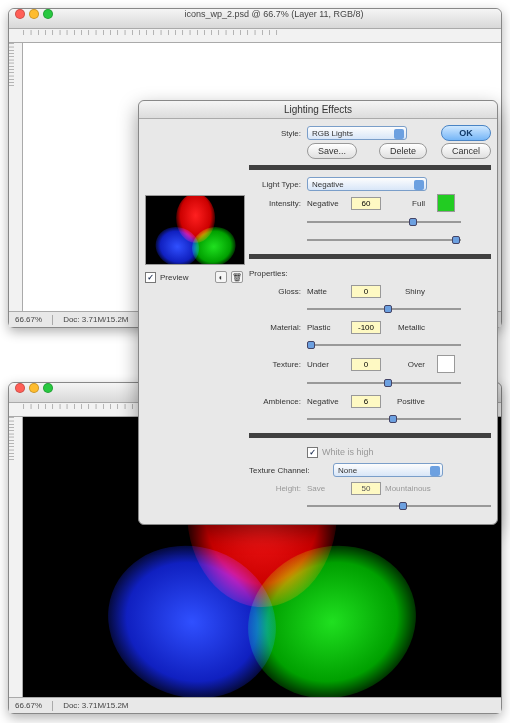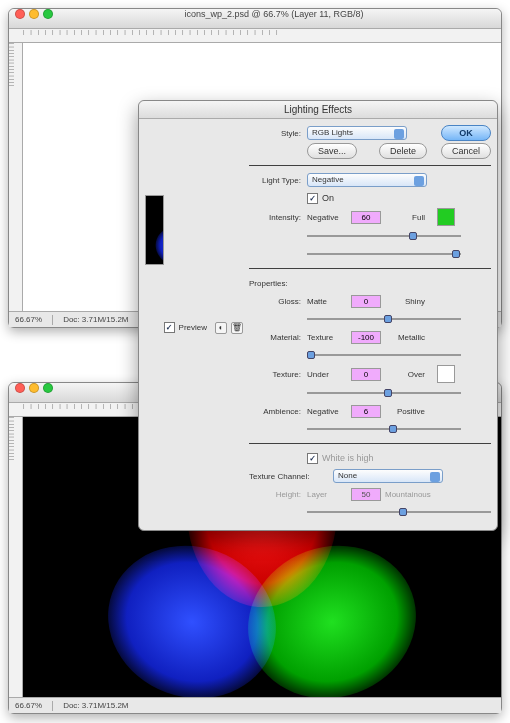--- a/index.html
+++ b/index.html
@@ -27,39 +27,39 @@
 .rgb-stage { position:relative; width:320px; height:260px; }
 .lobe { position:absolute; border-radius:50%; mix-blend-mode:screen; }
 .lobe.red { width:150px; height:190px; background: radial-gradient(ellipse at 50% 45%, #ff2020, #cc0000 55%, rgba(120,0,0,0) 78%); left:85px; top:-10px; }
 .lobe.blue { width:170px; height:150px; background: radial-gradient(ellipse at 50% 50%, #3050ff, #1020c0 55%, rgba(0,0,80,0) 78%); left:5px; top:120px; transform: rotate(20deg); }
 .lobe.green { width:170px; height:150px; background: radial-gradient(ellipse at 50% 50%, #20e020, #00a000 55%, rgba(0,60,0,0) 78%); left:145px; top:120px; transform: rotate(-20deg);}
 
 
 .dialog { position:absolute; left:138px; top:100px; width:360px; background:#e8e8e8; border:1px solid #888; border-radius:6px; box-shadow:0 8px 20px rgba(0,0,0,0.4); font-size:9px; color:#333; }
 .dialog .dlg-title { text-align:center; font-size:10px; padding:3px 0; background:linear-gradient(#f5f5f5,#dcdcdc); border-bottom:1px solid #aaa; border-radius:6px 6px 0 0; }
 .dialog .body { display:flex; }
-.dialog .left { width:110px; padding:6px; display:flex; flex-direction:row; }
+.dialog .left { width:110px; padding:6px; display:flex; flex-direction:column; }
 .dialog .right { flex:1; padding:4px 6px 8px 0; }
 
 .preview { width:100px; height:70px; background:#000; border:1px solid #999; margin-top:70px; position:relative; overflow:hidden; }
 .preview .mini { transform: scale(0.26); transform-origin: top left; position:absolute; left:8px; top:0; }
 .prev-row { display:flex; align-items:center; gap:4px; margin-top:6px; font-size:8px; }
 .prev-row .spacer { flex:1; }
 
-.section { border-top:1px solid #404040; margin-top:6px; padding-top:4px; }
+.section { border-top:5px solid #404040; margin-top:6px; padding-top:4px; }
 .row { display:flex; align-items:center; gap:4px; margin:2px 0; min-height:16px; }
 .row .lbl { width:54px; text-align:right; padding-right:2px; font-size:8px; }
 .row .lbl-wide { width:80px; text-align:left; font-size:8px; }
 .row .endlbl { font-size:8px; width:40px; }
 .row .endlbl.r { text-align:right; }
-.aqua-select { background:linear-gradient(#fdfdfd,#d8e6f8); border:1px solid #7a9ec9; border-radius:3px; font-size:8px; padding:1px 14px 1px 4px; position:relative; height:14px; display:inline-flex; }
+.aqua-select { background:linear-gradient(#fdfdfd,#d8e6f8); border:1px solid #7a9ec9; border-radius:3px; font-size:8px; padding:1px 14px 1px 4px; position:relative; height:14px; display:inline-flex; align-items:center; }
 .aqua-select::after { content:""; position:absolute; right:2px; top:2px; width:10px; height:10px; background:#6ca0e0; border-radius:2px; }
 .aqua-btn { background:linear-gradient(#fff,#e0e0e0); border:1px solid #999; border-radius:10px; font-size:9px; padding:1px 10px; height:16px; display:inline-flex; align-items:center; justify-content:center; }
 .aqua-btn.primary { background:linear-gradient(#cfe8ff,#76b6f7); border-color:#4a84c4; color:#103a6a; font-weight:bold; }
-.numbox { width:30px; height:13px; border:1px solid #999; background:#f0abfc; font-size:8px; text-align:center; }
+.numbox { width:30px; height:13px; border:1px solid #999; background:#fef9c3; font-size:8px; text-align:center; }
 .slider { flex:1; height:12px; position:relative; }
 .slider .track { position:absolute; left:0; right:0; top:5px; height:2px; background:#999; }
 .slider .thumb { position:absolute; top:2px; width:8px; height:8px; background:#6ca0e0; border:1px solid #446; border-radius:2px; }
 .chk { width:11px; height:11px; border:1px solid #777; background:#fff; display:inline-flex; align-items:center; justify-content:center; font-size:8px; }
 .chk.on::after { content:"✓"; color:#235; font-weight:bold; }
 .swatch { width:18px; height:18px; border:1px solid #999; }
 .disabled { color:#999; }
 .tiny-icon { width:12px; height:12px; border:1px solid #999; background:#f5f5f5; border-radius:2px; display:inline-flex; align-items:center; justify-content:center; font-size:8px; }
 </style>
 </head>
@@ -151,25 +151,20 @@
       </div>
 
       <div class="section">
         <div class="row">
           <span class="lbl">Light Type:</span>
           <span class="aqua-select" style="width:120px">
               <span>Negative</span>
             </span>
         </div>
         <div class="row">
-          <span class="lbl"></span>
-          <span class="chk on"></span>
-          <span>On</span>
-        </div>
-        <div class="row">
           <span class="lbl">Intensity:</span>
           <span class="endlbl">Negative</span>
           <input class="numbox" value="60" style="">
           <span class="endlbl r">Full</span>
           <span style="width:4px"></span>
           <span class="swatch" style="background:#22cc22"></span>
         </div>
         <div class="row">
           <span class="lbl"></span>
           <div class="slider">
@@ -202,21 +197,21 @@
         <div class="row">
             <span class="lbl"></span>
             <div class="slider">
               <div class="track"></div>
               <div class="thumb" style="left:50%"></div>
             </div>
             <span style="width:26px"></span>
           </div>
         <div class="row">
           <span class="lbl">Material:</span>
-          <span class="endlbl">Texture</span>
+          <span class="endlbl">Plastic</span>
           <input class="numbox" value="-100" style="">
           <span class="endlbl r">Metallic</span>
           <span style="width:26px"></span>
         </div>
         <div class="row">
             <span class="lbl"></span>
             <div class="slider">
               <div class="track"></div>
               <div class="thumb" style="left:0%"></div>
             </div>
@@ -262,21 +257,21 @@
           <span>White is high</span>
         </div>
         <div class="row">
           <span class="lbl-wide">Texture Channel:</span>
           <span class="aqua-select" style="width:110px">
               <span>None</span>
             </span>
         </div>
         <div class="row disabled">
           <span class="lbl">Height:</span>
-          <span class="endlbl">Layer</span>
+          <span class="endlbl">Save</span>
           <input class="numbox" disabled="" value="50" style="">
           <span class="endlbl r">Mountainous</span>
         </div>
         <div class="row disabled">
             <span class="lbl"></span>
             <div class="slider">
               <div class="track"></div>
               <div class="thumb" style="left:50%"></div>
             </div>
           </div>

